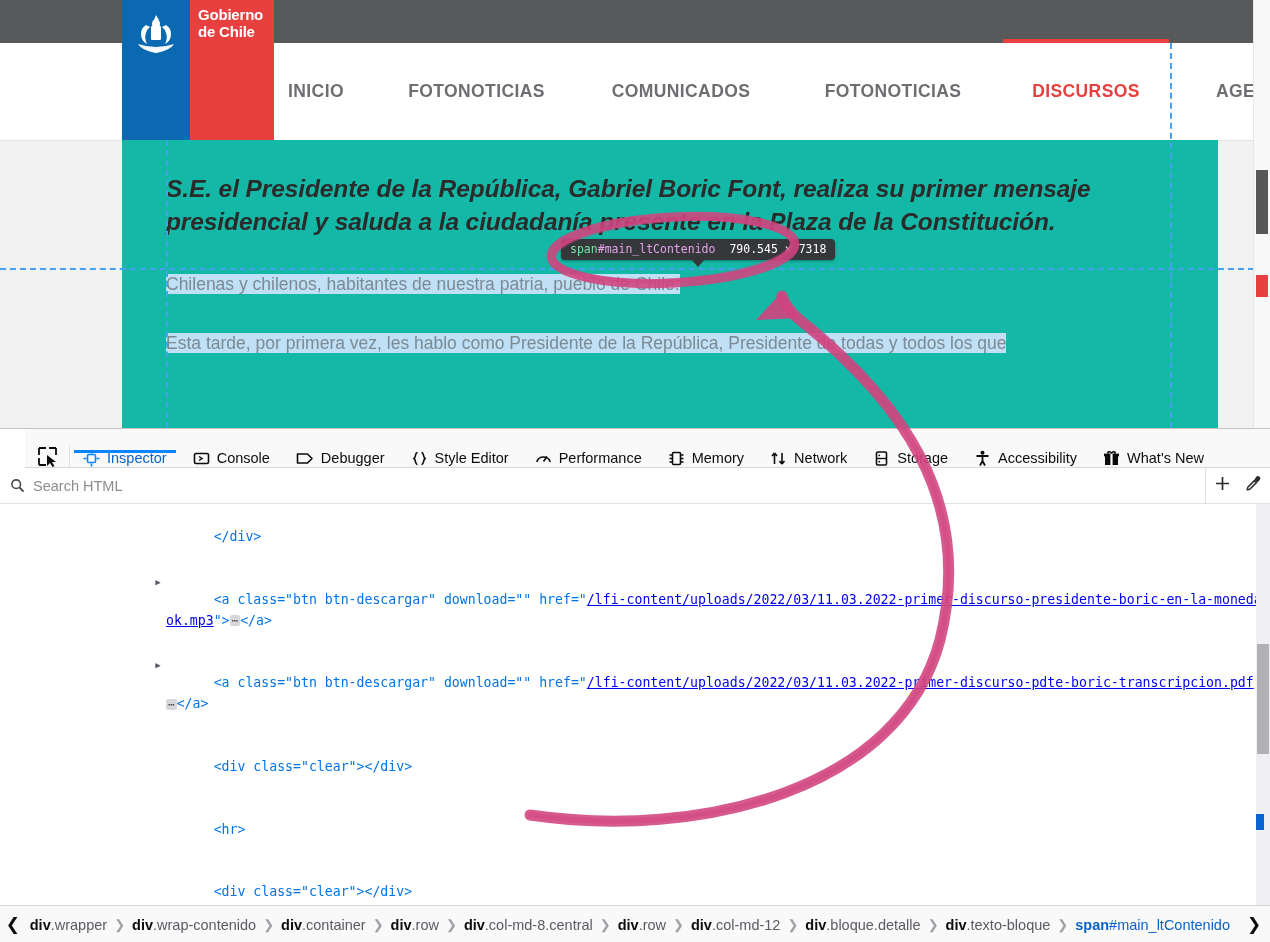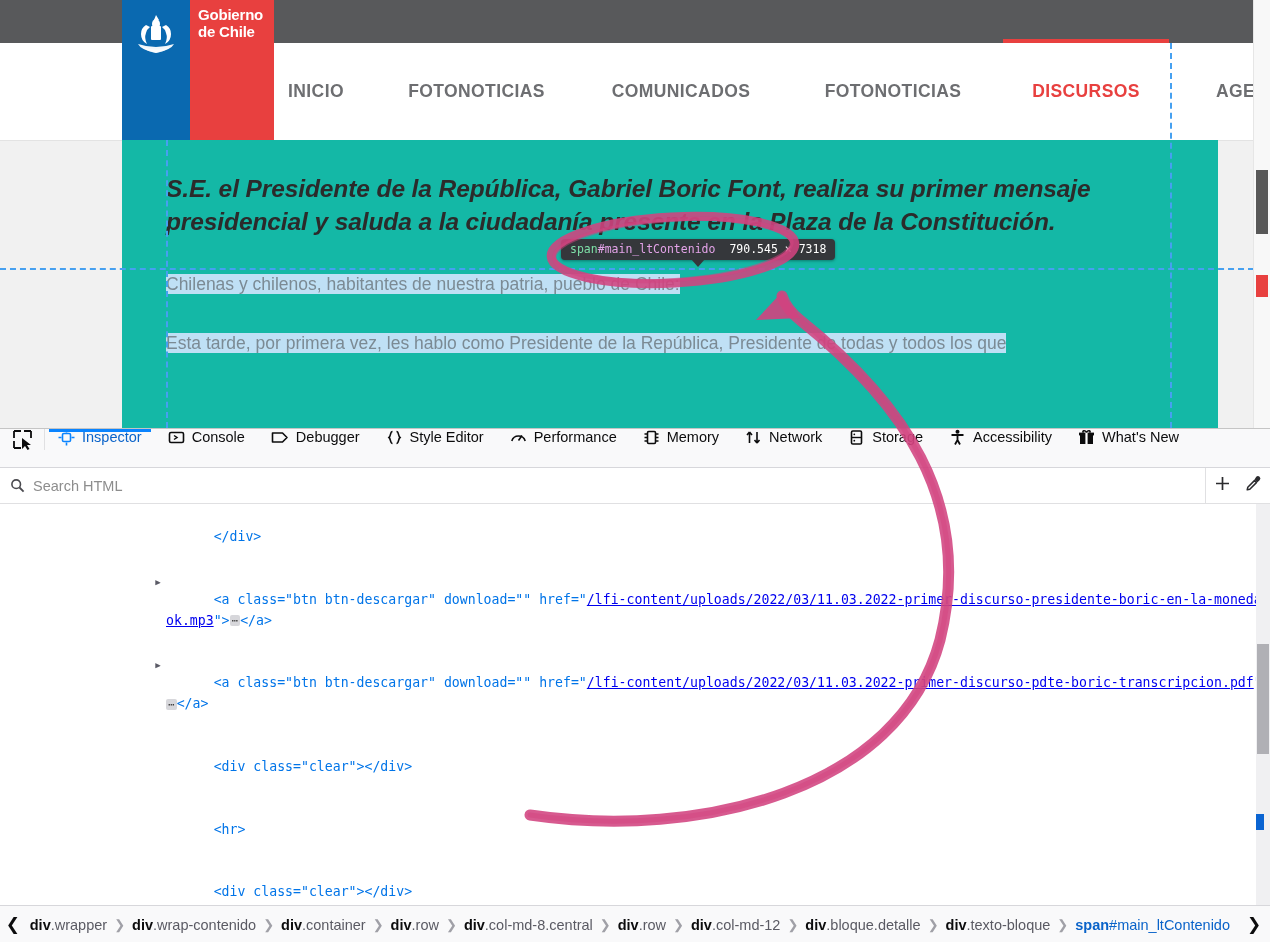--- a/index.html
+++ b/index.html
@@ -110,21 +110,21 @@
   .ink{position:absolute;z-index:45;pointer-events:none;}
 
   
   #devtools{
     position:absolute;left:0;top:428px;width:1270px;height:514px;
     background:#ffffff;border-top:1px solid #c5c5c5;
     font-family:"Liberation Sans", sans-serif;
   }
   .dt-toolbar{
     position:relative;height:38px;background:#f9f9fa;
-    border-bottom:1px solid #d7d7db;display:flex;align-items:flex-start;
+    border-bottom:1px solid #d7d7db;display:flex;align-items:flex-end;margin-left:25px;
   }
   .dt-picker{
     width:44px;display:flex;align-items:center;justify-content:center;
     border-right:1px solid #e0e0e2;
   }
   .dt-tab{
     position:relative;display:flex;align-items:center;gap:7px;
     padding:0 13px;font-size:14.5px;color:#0c0c0d;white-space:nowrap;
   }
   .dt-tab .lbl{line-height:1;}

